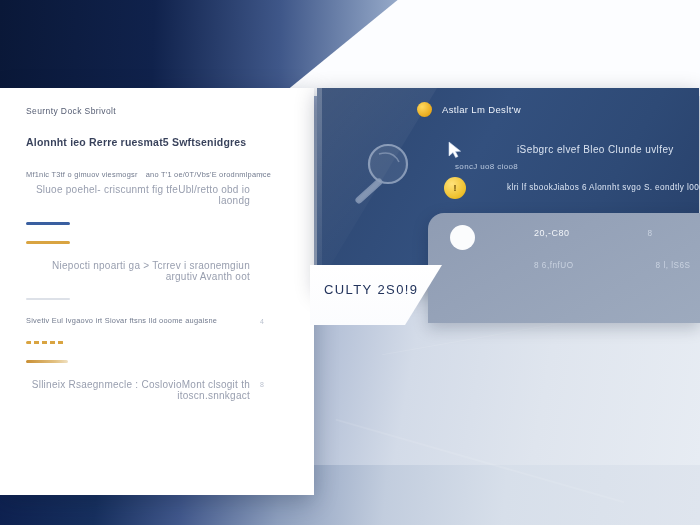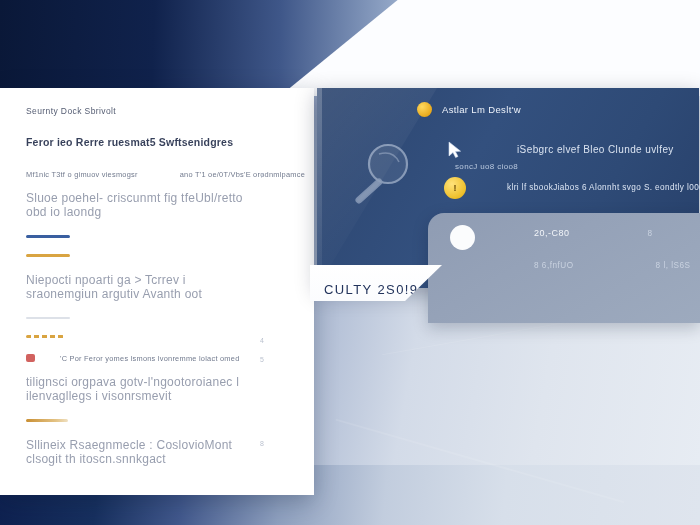--- a/index.html
+++ b/index.html
@@ -47,28 +47,28 @@
   .eyebrow{
     font-size:8.5px;color:#2b3550;letter-spacing:.4px;
     filter:blur(.55px);opacity:.82;margin:0 0 20px 0;white-space:nowrap;
   }
   .card-title{
     font-size:10.5px;color:#16213f;font-weight:600;letter-spacing:.2px;
     filter:blur(.5px);opacity:.86;margin:0 0 22px 0;white-space:nowrap;
   }
 
   .row{position:relative;margin:0 0 6px 0;padding-right:40px;}
-  .row-line{display:flex;gap:21px;white-space:nowrap;}
+  .row-line{display:flex;gap:4px;white-space:nowrap;}
   .row-main{
     font-size:7.4px;color:#4c5770;letter-spacing:.25px;
     filter:blur(.6px);opacity:.8;
   }
   .row-sub{
-    font-size:12px;color:#7b8398;letter-spacing:.25px;
-    filter:blur(.65px);opacity:.78;margin-top:12px;
+    font-size:10px;color:#7b8398;letter-spacing:.25px;
+    filter:blur(.65px);opacity:.78;margin-top:5px;text-align:right;
   }
   .row-tail{
     position:absolute;right:26px;top:2px;
     font-size:7px;color:#aeb6c6;filter:blur(.6px);opacity:.85;
   }
   .inline-badge{
     display:inline-block;width:8px;height:7px;border-radius:1.5px;
     background:#c0392b;opacity:.78;filter:blur(.35px);
     vertical-align:middle;
   }
@@ -160,21 +160,21 @@
   .gray-r2{
     position:absolute;left:58px;top:48px;display:flex;gap:34px;align-items:center;
   }
   .gray-txt{
     font-size:9px;color:#f2f5f9;letter-spacing:.5px;filter:blur(.55px);white-space:nowrap;margin-left:48px;
   }
   .gray-txt.dim{color:#c9d2e0;font-size:8.2px;}
 
   
   .tag-white{
-    position:absolute;left:310px;top:265px;width:132px;height:36px;
+    position:absolute;left:310px;top:265px;width:132px;height:60px;
     background:linear-gradient(180deg,#ffffff 0%,#fbfcfe 100%);
     clip-path:polygon(0 0,100% 0,72% 100%,0 100%);
     box-shadow:0 4px 12px rgba(10,22,46,.16);
   }
   .tag-white span{
     position:absolute;left:14px;top:17px;
     font-size:13px;color:#23345c;letter-spacing:1.4px;font-weight:500;
     filter:blur(.45px);white-space:nowrap;
   }
 
@@ -193,21 +193,21 @@
   <div class="bg-top-white"></div>
   <div class="bg-top-diag"></div>
   <div class="bg-bottom"></div>
   <div class="streak" style="left:40px;top:430px;width:260px;height:1.5px;transform:rotate(-22deg);"></div>
   <div class="streak" style="left:330px;top:460px;width:300px;height:1.5px;transform:rotate(16deg);"></div>
   <div class="streak" style="left:380px;top:330px;width:280px;height:1px;transform:rotate(-10deg);"></div>
 
   <div class="card-left">
     <div class="card-left-inner">
       <div class="eyebrow">Seurnty Dock Sbrivolt</div>
-      <div class="card-title">Feror ieo Rerre ruesmat5 Swftsenidgres</div>
+      <div class="card-title">Alonnht ieo Rerre ruesmat5 Swftsenidgres</div>
 
       <div class="row">
         <div class="row-line">
           <span class="row-main">Mf1nic T3tf o gimuov viesmogsr</span>
           <span class="inline-badge"></span>
           <span class="row-main">ano T'1 oe/0T/Vbs'E orodnmlpamce</span>
         </div>
         <div class="row-sub">Sluoe poehel- criscunmt fig   tfeUbl/retto obd io laondg</div>
         <div class="row-tail">7</div>
       </div>
@@ -218,33 +218,28 @@
       <div class="divider gold"></div>
 
       <div class="row">
         <div class="row-sub">Niepocti npoarti  ga &gt; Tcrrev i sraonemgiun argutiv Avanth oot</div>
         <div class="row-tail"></div>
       </div>
 
       <div class="divider faint"></div>
 
       <div class="row">
+        <div class="row-line">
+          <span class="row-main">Sivetiv Eul Ivgaovo irt Siovar ftsns   lld ooome augaisne</span>
+        </div>
         <div class="row-tail">4</div>
       </div>
 
       <div class="divider gold-dash"></div>
 
-      <div class="row">
-        <div class="row-line">
-          <span class="lead-badge"></span>
-          <span class="row-main">'C Por Feror   yomes lsmons lvonremme lolact omed</span>
-        </div>
-        <div class="row-sub">tilignsci orgpava gotv-l'ngootoroianec l ilenvagllegs i  visonrsmevit</div>
-        <div class="row-tail">5</div>
-      </div>
 
       <div class="divider gold-fade"></div>
 
       <div class="row">
         <div class="row-sub">Sllineix Rsaegnmecle : CoslovioMont clsogit th itoscn.snnkgact</div>
         <div class="row-tail">8</div>
       </div>
     </div>
   </div>
 

